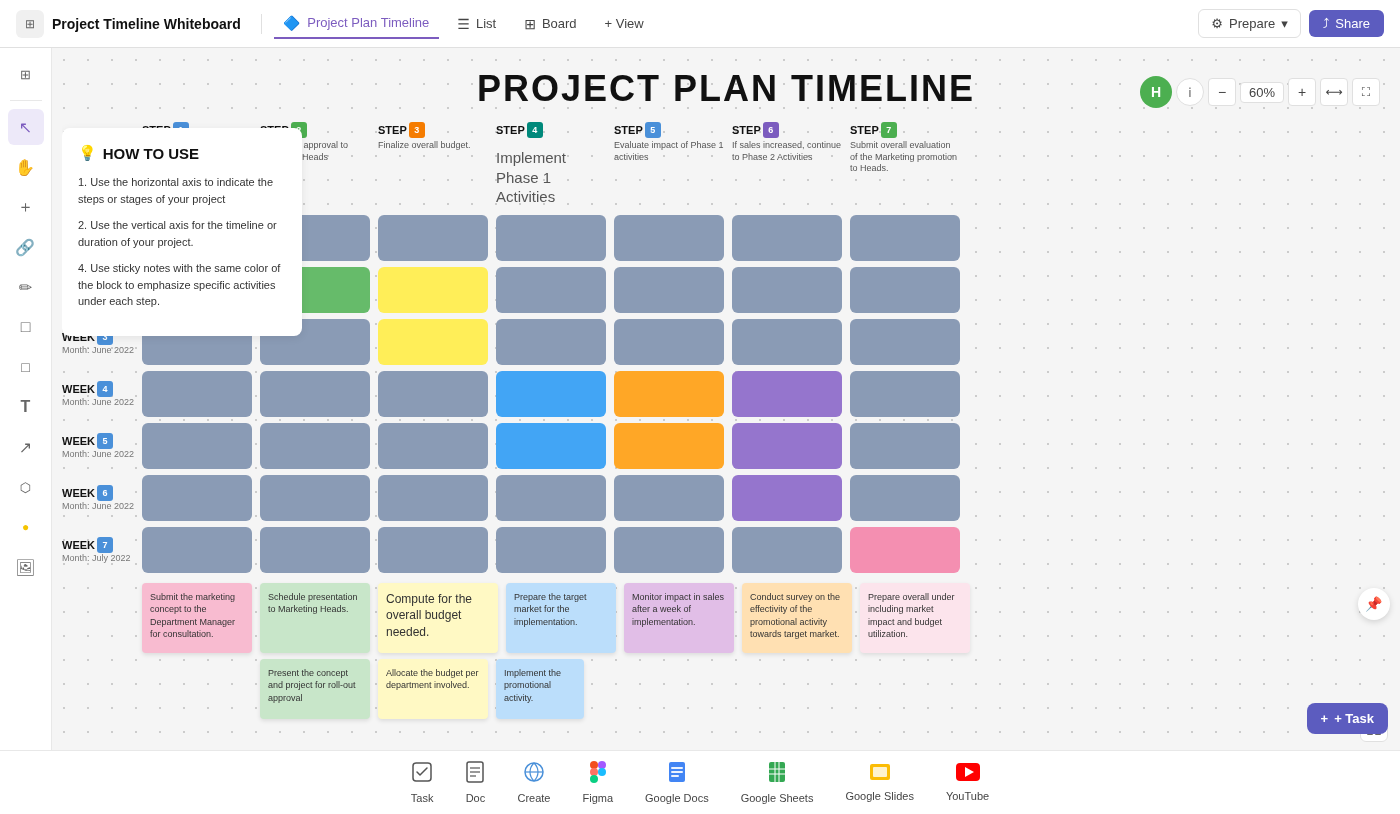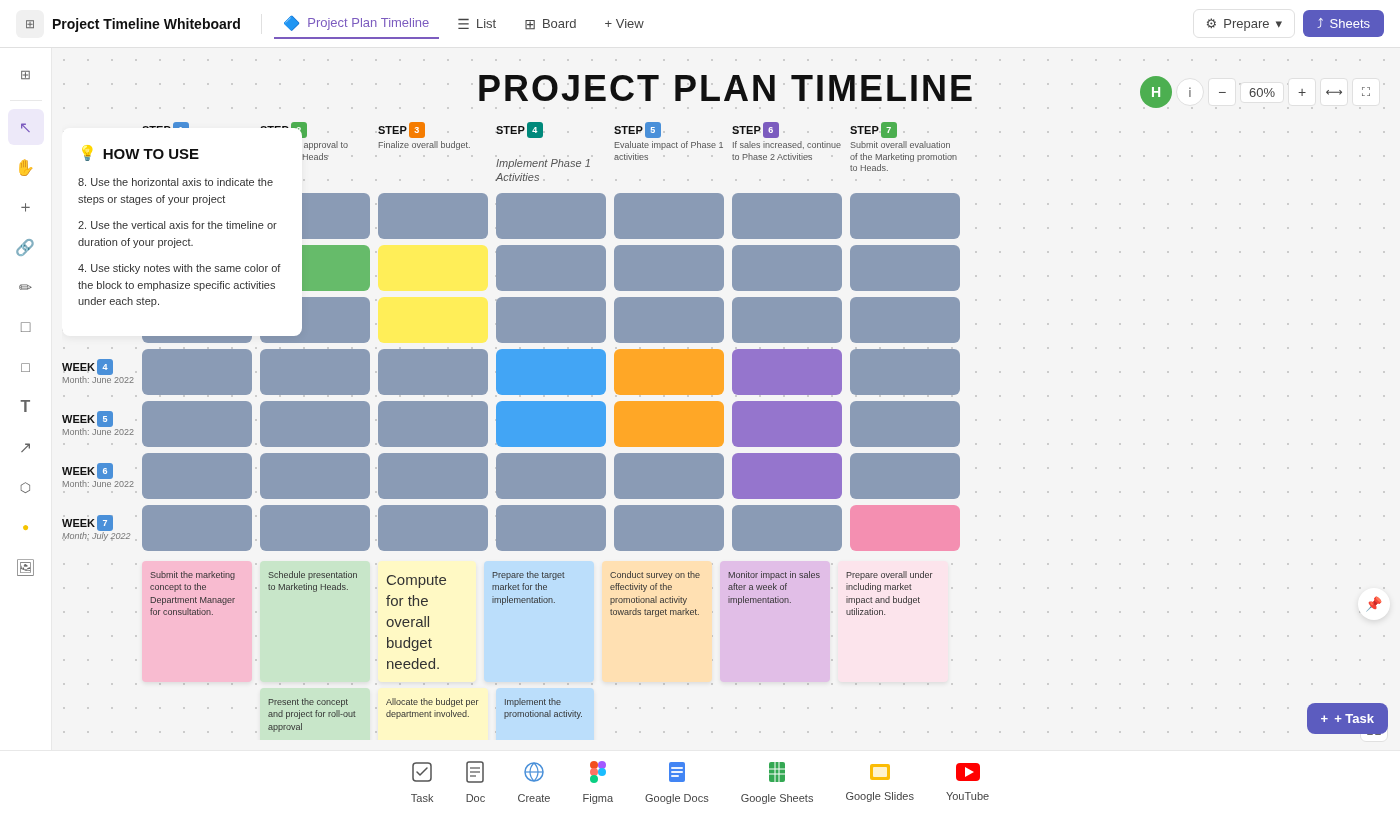--- a/index.html
+++ b/index.html
@@ -98,21 +98,21 @@
   </div>
   <div class="topbar-spacer"></div>
   <div class="topbar-right">
     <button class="automate-btn">
       <span>⚙</span>
       <span>Prepare</span>
       <span>▾</span>
     </button>
     <button class="share-btn">
       <span>⤴</span>
-      <span>Sheets</span>
+      <span>Share</span>
     </button>
   </div>
 </div>
 
 <div class="main">
 
   <div class="left-sidebar">
     <div class="sidebar-icon" style="font-size:13px;">⊞</div>
     <div class="sidebar-divider"></div>
     <div class="sidebar-icon active">↖</div>
@@ -149,21 +149,21 @@
         <span class="main-title" style="font-size:36px; font-weight:900; letter-spacing:2px;">PROJECT PLAN TIMELINE</span>
       </div>
 
       <div style="display:flex; gap:16px;">
 
         <div class="how-to-use">
           <div class="how-to-use-title">
             <span>💡</span>
             <strong>HOW TO USE</strong>
           </div>
-          <div class="how-to-use-item">8. Use the horizontal axis to indicate the steps or stages of your project</div>
+          <div class="how-to-use-item">1. Use the horizontal axis to indicate the steps or stages of your project</div>
           <div class="how-to-use-item">2. Use the vertical axis for the timeline or duration of your project.</div>
           <div class="how-to-use-item">4. Use sticky notes with the same color of the block to emphasize specific activities under each step.</div>
         </div>
 
         <div style="flex:1; min-width:0;">
 
           <div class="steps-row" id="steps-header-row" style="margin-left: 80px; display: flex; gap: 8px; margin-bottom: 8px;">
               <div style="width: 110px; flex-shrink: 0;">
                 <div style="font-size: 11px; font-weight: 700; color: rgb(17, 17, 17); display: flex; align-items: center; gap: 2px;">STEP <span style="display:inline-flex;align-items:center;justify-content:center;width:16px;height:16px;border-radius:3px;background:#4a90d9;color:#fff;font-size:9px;font-weight:700;">1</span></div>
                 <div style="font-size: 9px; color: rgb(85, 85, 85); line-height: 1.3; margin-top: 2px;">Create your Marketing promotion concept</div>
@@ -171,21 +171,21 @@
               <div style="width: 110px; flex-shrink: 0;">
                 <div style="font-size: 11px; font-weight: 700; color: rgb(17, 17, 17); display: flex; align-items: center; gap: 2px;">STEP <span style="display:inline-flex;align-items:center;justify-content:center;width:16px;height:16px;border-radius:3px;background:#4caf50;color:#fff;font-size:9px;font-weight:700;">2</span></div>
                 <div style="font-size: 9px; color: rgb(85, 85, 85); line-height: 1.3; margin-top: 2px;">Submit for approval to Marketing Heads</div>
               </div>
               <div style="width: 110px; flex-shrink: 0;">
                 <div style="font-size: 11px; font-weight: 700; color: rgb(17, 17, 17); display: flex; align-items: center; gap: 2px;">STEP <span style="display:inline-flex;align-items:center;justify-content:center;width:16px;height:16px;border-radius:3px;background:#f57c00;color:#fff;font-size:9px;font-weight:700;">3</span></div>
                 <div style="font-size: 9px; color: rgb(85, 85, 85); line-height: 1.3; margin-top: 2px;">Finalize overall budget.</div>
               </div>
               <div style="width: 110px; flex-shrink: 0;">
                 <div style="font-size: 11px; font-weight: 700; color: rgb(17, 17, 17); display: flex; align-items: center; gap: 2px;">STEP <span style="display:inline-flex;align-items:center;justify-content:center;width:16px;height:16px;border-radius:3px;background:#00897b;color:#fff;font-size:9px;font-weight:700;">4</span></div>
-                <div style="font-size: 11px; color: rgb(85, 85, 85); line-height: 1.3; margin-top: 18px; font-style: italic;">Implement Phase 1 Activities</div>
+                <div style="font-size: 15px; color: rgb(85, 85, 85); line-height: 1.3; margin-top: 10px;">Implement Phase 1 Activities</div>
               </div>
               <div style="width: 110px; flex-shrink: 0;">
                 <div style="font-size: 11px; font-weight: 700; color: rgb(17, 17, 17); display: flex; align-items: center; gap: 2px;">STEP <span style="display:inline-flex;align-items:center;justify-content:center;width:16px;height:16px;border-radius:3px;background:#4a90d9;color:#fff;font-size:9px;font-weight:700;">5</span></div>
                 <div style="font-size: 9px; color: rgb(85, 85, 85); line-height: 1.3; margin-top: 2px;">Evaluate impact of Phase 1 activities</div>
               </div>
               <div style="width: 110px; flex-shrink: 0;">
                 <div style="font-size: 11px; font-weight: 700; color: rgb(17, 17, 17); display: flex; align-items: center; gap: 2px;">STEP <span style="display:inline-flex;align-items:center;justify-content:center;width:16px;height:16px;border-radius:3px;background:#7c5cbf;color:#fff;font-size:9px;font-weight:700;">6</span></div>
                 <div style="font-size: 9px; color: rgb(85, 85, 85); line-height: 1.3; margin-top: 2px;">If sales increased, continue to Phase 2 Activities</div>
               </div>
               <div style="width: 110px; flex-shrink: 0;">
@@ -281,49 +281,49 @@
                   <div style="width: 110px; height: 46px; border-radius: 6px; background: rgb(138, 155, 181); cursor: pointer;"></div>
                   <div style="width: 110px; height: 46px; border-radius: 6px; background: rgb(138, 155, 181); cursor: pointer;"></div>
                   <div style="width: 110px; height: 46px; border-radius: 6px; background: rgb(138, 155, 181); cursor: pointer;"></div>
                   <div style="width: 110px; height: 46px; border-radius: 6px; background: rgb(149, 117, 205); cursor: pointer;"></div>
                   <div style="width: 110px; height: 46px; border-radius: 6px; background: rgb(138, 155, 181); cursor: pointer;"></div>
                 </div>
               </div>
               <div style="display: flex; align-items: center; margin-bottom: 6px;">
                 <div style="width: 80px; flex-shrink: 0;">
                   <div style="font-size:11px;font-weight:700;color:#111;display:flex;align-items:center;gap:2px;">WEEK <span style="display:inline-flex;align-items:center;justify-content:center;width:16px;height:16px;border-radius:3px;background:#4a90d9;color:#fff;font-size:9px;font-weight:700;">7</span></div>
-                  <div style="font-size:9px;color:#777;font-style:italic;">Month: July 2022</div>
+                  <div style="font-size:9px;color:#777;">Month: July 2022</div>
                 </div>
                 <div style="display: flex; gap: 8px;">
                   <div style="width: 110px; height: 46px; border-radius: 6px; background: rgb(138, 155, 181); cursor: pointer;"></div>
                   <div style="width: 110px; height: 46px; border-radius: 6px; background: rgb(138, 155, 181); cursor: pointer;"></div>
                   <div style="width: 110px; height: 46px; border-radius: 6px; background: rgb(138, 155, 181); cursor: pointer;"></div>
                   <div style="width: 110px; height: 46px; border-radius: 6px; background: rgb(138, 155, 181); cursor: pointer;"></div>
                   <div style="width: 110px; height: 46px; border-radius: 6px; background: rgb(138, 155, 181); cursor: pointer;"></div>
                   <div style="width: 110px; height: 46px; border-radius: 6px; background: rgb(138, 155, 181); cursor: pointer;"></div>
                   <div style="width: 110px; height: 46px; border-radius: 6px; background: rgb(244, 143, 177); cursor: pointer;"></div>
                 </div>
               </div>
             </div>
 
           <div class="stickies-row" id="stickies-row-1">
               <div style="width: 110px; min-height: 70px; flex-shrink: 0; border-radius: 4px; padding: 8px; font-size: 9px; color: rgb(51, 51, 51); line-height: 1.4; box-shadow: rgba(0, 0, 0, 0.1) 0px 2px 4px; background: rgb(248, 187, 208); cursor: pointer;">Submit the marketing concept to the Department Manager for consultation.</div>
               <div style="width: 110px; min-height: 70px; flex-shrink: 0; border-radius: 4px; padding: 8px; font-size: 9px; color: rgb(51, 51, 51); line-height: 1.4; box-shadow: rgba(0, 0, 0, 0.1) 0px 2px 4px; background: rgb(200, 230, 201); cursor: pointer;">Schedule presentation to Marketing Heads.</div>
-              <div style="width: 98px; min-height: 70px; flex-shrink: 0; border-radius: 4px; padding: 8px; font-size: 15px; color: rgb(51, 51, 51); line-height: 1.4; box-shadow: rgba(0, 0, 0, 0.1) 0px 2px 4px; background: rgb(255, 249, 196); cursor: pointer;">Compute for the overall budget needed.</div>
+              <div style="width: 120px; min-height: 70px; flex-shrink: 0; border-radius: 4px; padding: 8px; font-size: 12px; color: rgb(51, 51, 51); line-height: 1.4; box-shadow: rgba(0, 0, 0, 0.1) 0px 2px 4px; background: rgb(255, 249, 196); cursor: pointer;">Compute for the overall budget needed.</div>
               <div style="width: 110px; min-height: 70px; flex-shrink: 0; border-radius: 4px; padding: 8px; font-size: 9px; color: rgb(51, 51, 51); line-height: 1.4; box-shadow: rgba(0, 0, 0, 0.1) 0px 2px 4px; background: rgb(187, 222, 251); cursor: pointer;">Prepare the target market for the implementation.</div>
+              <div style="width: 110px; min-height: 70px; flex-shrink: 0; border-radius: 4px; padding: 8px; font-size: 9px; color: rgb(51, 51, 51); line-height: 1.4; box-shadow: rgba(0, 0, 0, 0.1) 0px 2px 4px; background: rgb(225, 190, 231); cursor: pointer;">Monitor impact in sales after a week of implementation.</div>
               <div style="width: 110px; min-height: 70px; flex-shrink: 0; border-radius: 4px; padding: 8px; font-size: 9px; color: rgb(51, 51, 51); line-height: 1.4; box-shadow: rgba(0, 0, 0, 0.1) 0px 2px 4px; background: rgb(255, 224, 178); cursor: pointer;">Conduct survey on the effectivity of the promotional activity towards target market.</div>
-              <div style="width: 110px; min-height: 70px; flex-shrink: 0; border-radius: 4px; padding: 8px; font-size: 9px; color: rgb(51, 51, 51); line-height: 1.4; box-shadow: rgba(0, 0, 0, 0.1) 0px 2px 4px; background: rgb(225, 190, 231); cursor: pointer;">Monitor impact in sales after a week of implementation.</div>
               <div style="width: 110px; min-height: 70px; flex-shrink: 0; border-radius: 4px; padding: 8px; font-size: 9px; color: rgb(51, 51, 51); line-height: 1.4; box-shadow: rgba(0, 0, 0, 0.1) 0px 2px 4px; background: rgb(252, 228, 236); cursor: pointer;">Prepare overall under including market impact and budget utilization.</div>
             </div>
 
           <div class="sticky2-row" id="stickies-row-2">
               <div style="width: 110px; flex-shrink: 0;"></div>
               <div style="width: 110px; min-height: 60px; flex-shrink: 0; border-radius: 4px; padding: 8px; font-size: 9px; color: rgb(51, 51, 51); line-height: 1.4; box-shadow: rgba(0, 0, 0, 0.1) 0px 2px 4px; background: rgb(200, 230, 201); cursor: pointer;">Present the concept and project for roll-out approval</div>
               <div style="width: 110px; min-height: 60px; flex-shrink: 0; border-radius: 4px; padding: 8px; font-size: 9px; color: rgb(51, 51, 51); line-height: 1.4; box-shadow: rgba(0, 0, 0, 0.1) 0px 2px 4px; background: rgb(255, 249, 196); cursor: pointer;">Allocate the budget per department involved.</div>
-              <div style="width: 98px; min-height: 60px; flex-shrink: 0; border-radius: 4px; padding: 8px; font-size: 9px; color: rgb(51, 51, 51); line-height: 1.4; box-shadow: rgba(0, 0, 0, 0.1) 0px 2px 4px; background: rgb(187, 222, 251); cursor: pointer;">Implement the promotional activity.</div>
+              <div style="width: 88px; min-height: 60px; flex-shrink: 0; border-radius: 4px; padding: 8px; font-size: 9px; color: rgb(51, 51, 51); line-height: 1.4; box-shadow: rgba(0, 0, 0, 0.1) 0px 2px 4px; background: rgb(187, 222, 251); cursor: pointer;">Implement the promotional activity.</div>
               <div style="width: 110px; flex-shrink: 0;"></div>
               <div style="width: 110px; flex-shrink: 0;"></div>
               <div style="width: 110px; flex-shrink: 0;"></div>
             </div>
 
         </div>
       </div>
     </div>
 
     <div class="pin-btn">📌</div>

